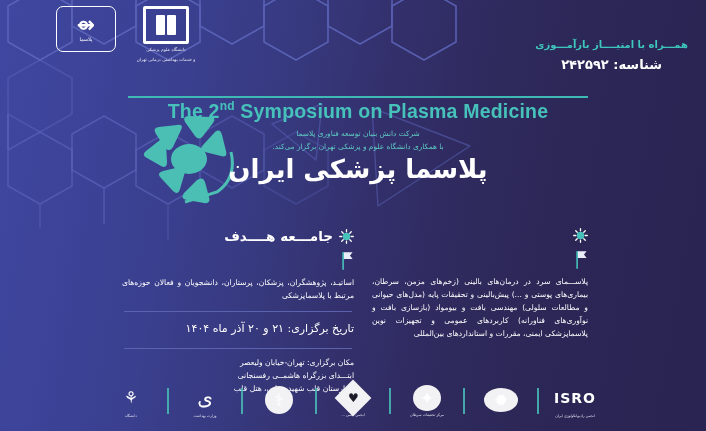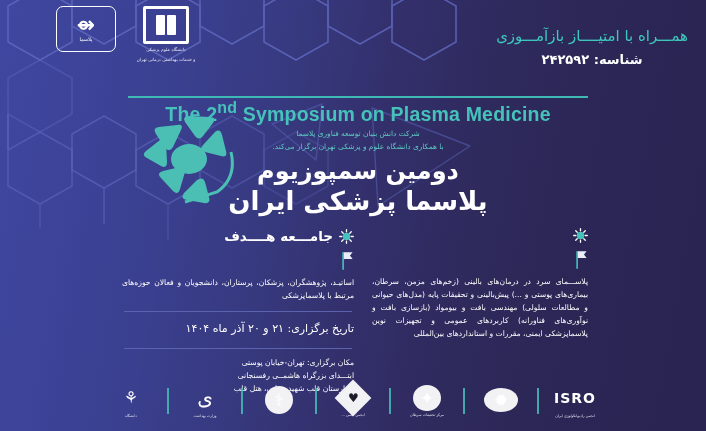--- a/index.html
+++ b/index.html
@@ -11,21 +11,21 @@
     position:relative;width:706px;height:431px;overflow:hidden;
     background:linear-gradient(100deg,#3f47a0 0%,#3c4398 14%,#3a3f8e 26%,#373a80 38%,#332f6b 52%,#2e2a5c 66%,#2b2655 80%,#2a2452 100%);
   }
   
   .hexlayer{position:absolute;inset:0;pointer-events:none;}
   
   .idblock{
     position:absolute;right:18px;top:26px;text-align:right;direction:rtl;
     line-height:1.45;
   }
-  .idblock .l1{color:#3ec7bd;font-size:15px;font-weight:400;letter-spacing:.3px;}
+  .idblock .l1{color:#3ec7bd;font-size:10px;font-weight:700;letter-spacing:.3px;margin-top:12px;}
   .idblock .l2{color:#ffffff;font-size:13px;font-weight:700;letter-spacing:1px;margin-top:3px;text-align:center;}
   
   .toplogos{position:absolute;left:56px;top:6px;display:flex;align-items:flex-start;gap:14px;}
   .logo-tums{display:flex;flex-direction:column;align-items:center;width:72px;}
   .logo-tums .mark{
     width:40px;height:32px;border:3px solid #fff;border-radius:2px;
     display:flex;align-items:center;justify-content:center;gap:2px;background:transparent;
   }
   .logo-tums .mark span{display:block;width:9px;height:20px;background:#fff;border-radius:1px;}
   .logo-tums .cap{
@@ -51,21 +51,21 @@
     color:#ffffff;font-size:26px;font-weight:700;line-height:1.15;margin-top:1px;letter-spacing:.5px;
   }
   .rule{
     position:absolute;right:118px;left:128px;top:96px;height:2px;background:#3fb9b4;
   }
   .title-en{
     position:absolute;right:118px;left:128px;top:99px;
     color:#46c2bb;font-size:19.5px;font-weight:700;direction:ltr;text-align:center;
     letter-spacing:.2px;font-family:"Liberation Sans",sans-serif;
   }
-  .title-en sup{font-size:16px;vertical-align:super;}
+  .title-en sup{font-size:12px;vertical-align:super;}
   
   .emblem{position:absolute;left:139px;top:112px;width:96px;height:92px;}
   
   .cols{position:absolute;right:0;left:0;top:228px;height:150px;}
   .col{position:absolute;top:0;direction:rtl;text-align:right;}
   .col-right{right:118px;width:216px;}
   .col-left{right:352px;width:232px;}
   .col-head{display:flex;align-items:center;justify-content:flex-start;gap:6px;}
   .col-head .txt{color:#ffffff;font-size:13.5px;font-weight:700;letter-spacing:.4px;text-align:center;}
   .sunicon{flex:0 0 auto;width:15px;height:15px;position:relative;}
@@ -151,21 +151,20 @@
       <path d="M22 66 q-5 -5 2 -7 l17 -4 q7 -2 5 5 l-5 17 q-2 7 -7 2 Z"></path>
       <path d="M58 68 q6 -4 8 2 l4 15 q2 7 -5 6 l-17 -3 q-7 -1 -3 -7 Z"></path>
     </g>
     <path d="M92 40 q6 26 -14 40 l-32 10" fill="none" stroke="#4cbfb4" stroke-width="3"></path>
   </svg>
 
   <div class="hero">
     <div class="hero-inner">
       <div class="organizer">شرکت دانش بنیان توسعه فناوری پلاسما</div>
       <div class="organizer">با همکاری دانشگاه علوم و پزشکی تهران برگزار می‌کند.</div>
-      <div class="title-fa-1">دومین سمپوزیوم</div>
       <div class="title-fa-2">پلاسما پزشکی ایران</div>
     </div>
   </div>
   <div class="rule"></div>
   <div class="title-en"><span>The 2</span><sup>nd</sup><span> Symposium on Plasma Medicine</span></div>
 
   <div class="cols">
 
     <div class="col col-right">
       <div class="col-head">
@@ -206,21 +205,21 @@
       <div class="sep"></div>
       <div class="meta meta-date">
         <span>تاریخ برگزاری:</span>
         <span>۲۱ و ۲۰ آذر ماه ۱۴۰۴</span>
       </div>
       <div class="sep"></div>
 
       <div class="meta">
         <div>
           <span>مکان برگزاری:</span>
-          <span>تهران-خیابان پوستی</span>
+          <span>تهران-خیابان ولیعصر</span>
         </div>
         <div>ابتـــدای بزرگراه هاشمــی رفسنجانی</div>
         <div>بیمارستان قلب شهید رجایی، هتل قلب</div>
       </div>
     </div>
   </div>
 
   <div class="sponsors">
     <div class="sp">
       <div class="glyph" style="font-size:14px;font-weight:700;letter-spacing:1px;">

